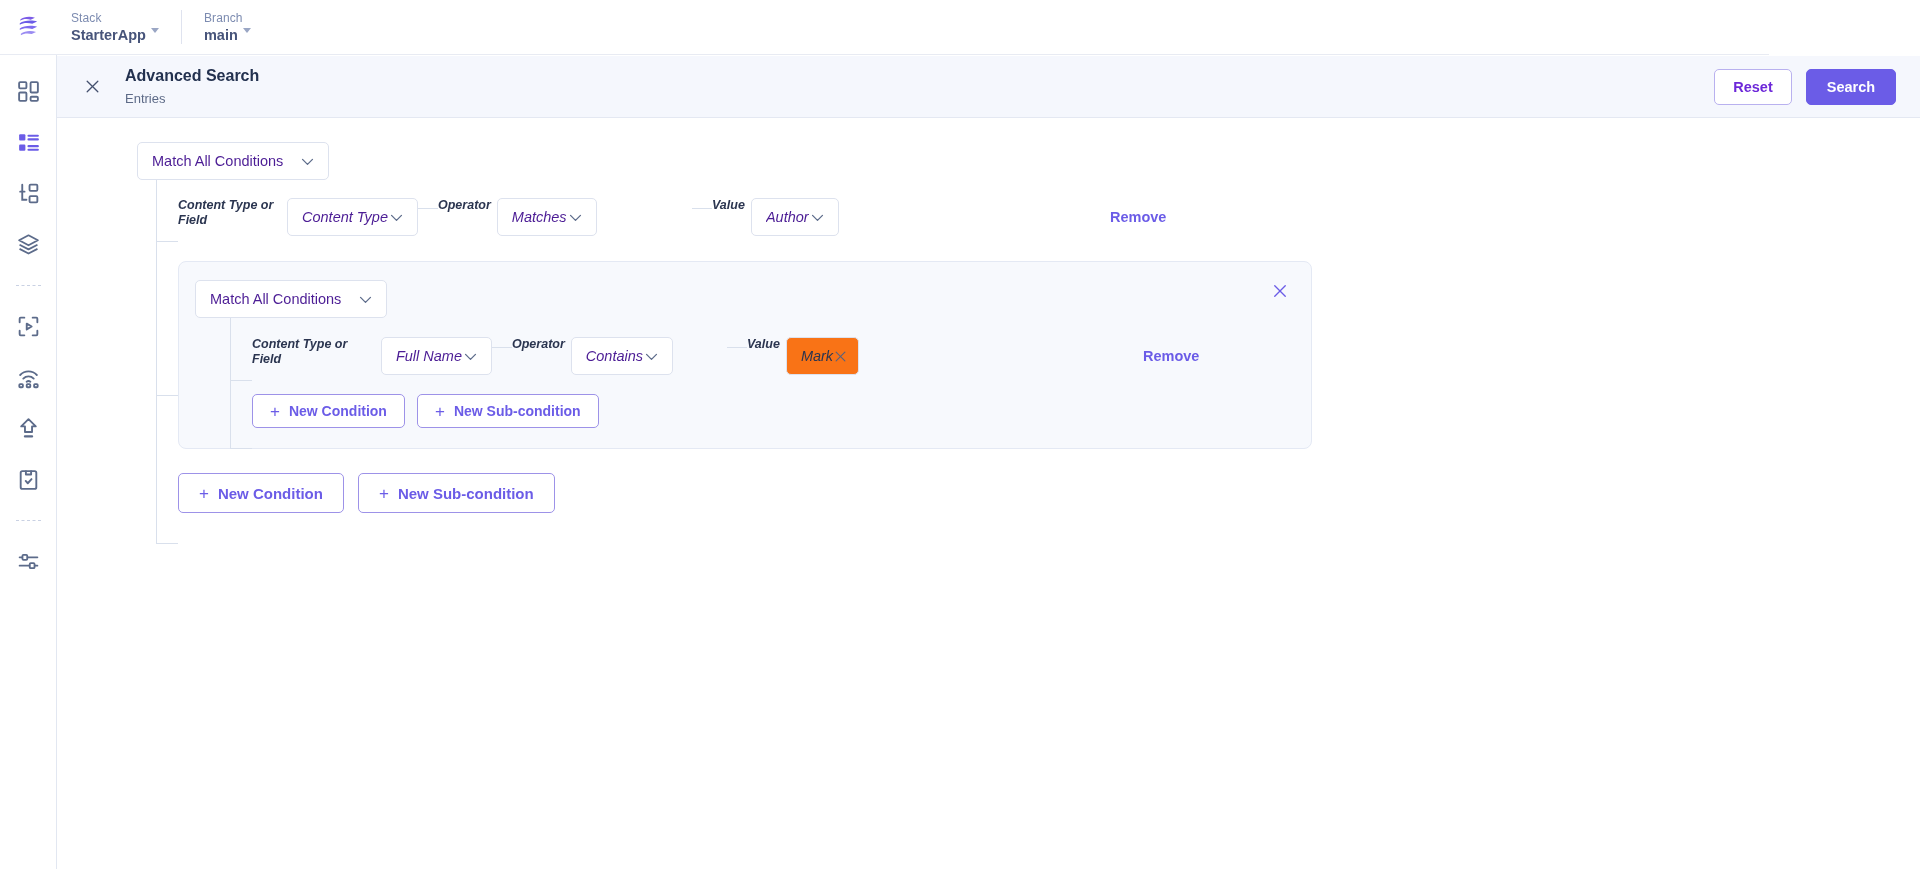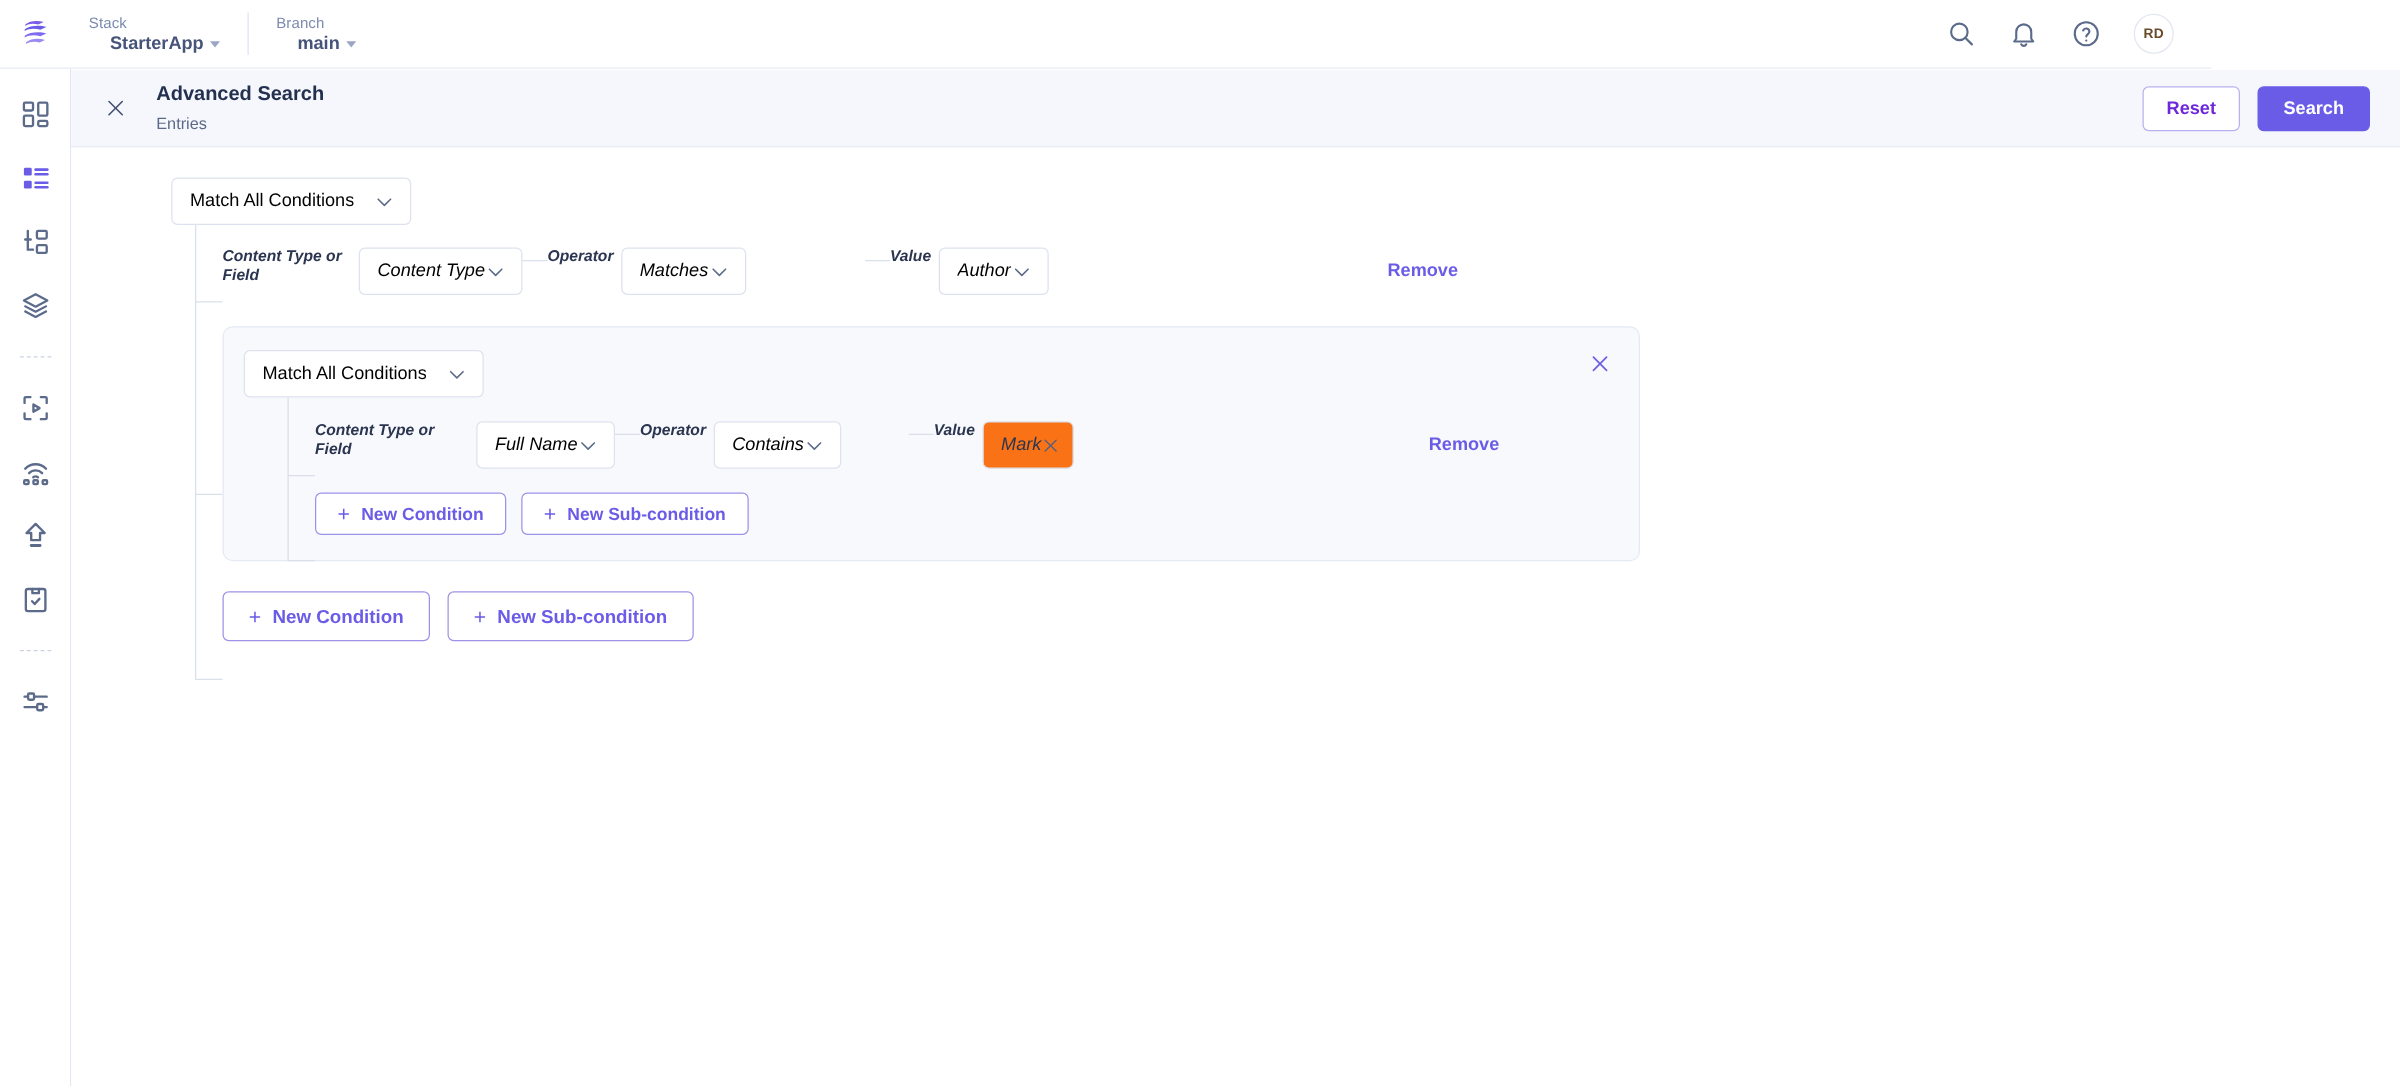--- a/index.html
+++ b/index.html
@@ -33,21 +33,21 @@
   }
   .crumb {
     display: flex; flex-direction: column; justify-content: center;
     padding: 0 22px 0 0; height: 34px;
   }
   .crumb + .crumb { border-left: 1px solid #dfe3ef; padding-left: 22px; }
   .crumb-label {
     font-size: 12px; color: #7c8bb0; line-height: 15px;
     font-weight: 400; letter-spacing: .1px;
   }
-  .crumb-value-row { display: flex; align-items: center; gap: 5px; margin-left: 17px; }
+  .crumb-value-row { display: flex; align-items: flex-start; gap: 5px; }
   .crumb-value {
     font-size: 14.5px; color: #47547a; font-weight: 700; line-height: 18px;
   }
   .caret-dn {
     width: 0; height: 0; margin-top: 2px;
     border-left: 4.5px solid transparent;
     border-right: 4.5px solid transparent;
     border-top: 5px solid #9aa6c4;
   }
 
@@ -131,21 +131,21 @@
     padding: 24px 0 0 0;
     overflow: hidden;
   }
 
   .select {
     height: 38px; border: 1px solid #dde2ee; border-radius: 5px;
     background: #ffffff; display: flex; align-items: center;
     padding: 0 12px 0 14px; cursor: pointer; position: relative;
   }
   .select .sel-text {
-    font-size: 14.5px; color: #000000; line-height: 18px;
+    font-size: 14.5px; color: #4c1d95; line-height: 18px;
     white-space: nowrap; overflow: hidden; text-overflow: ellipsis;
   }
   .chev { margin-left: auto; color: #5c6b8a; display:flex; }
   .chev svg { width: 17px; height: 17px; display:block; }
 
   
   .root-match { margin-left: 80px; width: 192px; }
 
   
   .tree { position: relative; margin-left: 80px; }
@@ -239,38 +239,20 @@
     </div>
     <div class="crumb">
       <span class="crumb-label">Branch</span>
       <span class="crumb-value-row">
         <span class="crumb-value">main</span>
         <span class="caret-dn"></span>
       </span>
     </div>
   </div>
 
-  <div class="topbar-right">
-    <svg class="tb-icon" viewBox="0 0 24 24" fill="none" stroke="currentColor" stroke-width="1.7" stroke-linecap="round">
-      <circle cx="10.5" cy="10.5" r="6.6"></circle>
-        <line x1="15.4" y1="15.4" x2="20.5" y2="20.5"></line>
-    </svg>
-    <svg class="tb-icon" viewBox="0 0 24 24" fill="none" stroke="currentColor" stroke-width="1.7" stroke-linecap="round" stroke-linejoin="round">
-      <path d="M18 16V10.5a6 6 0 0 0-12 0V16l-1.6 2.2h15.2z"></path>
-        <path d="M10 20.4a2.2 2.2 0 0 0 4 0"></path>
-    </svg>
-    <svg class="tb-icon" viewBox="0 0 24 24" fill="none" stroke="currentColor" stroke-width="1.7" stroke-linecap="round">
-      <circle cx="12" cy="12" r="9.2"></circle>
-      <path d="M9.5 9.4a2.6 2.6 0 0 1 5 .9c0 1.8-2.5 2.1-2.5 3.9"></path>
-      <circle cx="12" cy="17.4" r="0.9" fill="currentColor" stroke="none"></circle>
-    </svg>
-    <div class="avatar">
-      <span>RD</span>
-    </div>
-  </div>
 </div>
 
 <div class="rail">
 
   <div class="rail-item">
     <svg viewBox="0 0 24 24" fill="none" stroke="currentColor" stroke-width="1.8">
       <rect x="3" y="3" width="7" height="6" rx="1"></rect>
         <rect x="14" y="3" width="7" height="10" rx="1"></rect>
       <rect x="3" y="13" width="7" height="8" rx="1"></rect>
         <rect x="14" y="17" width="7" height="4" rx="1"></rect>

